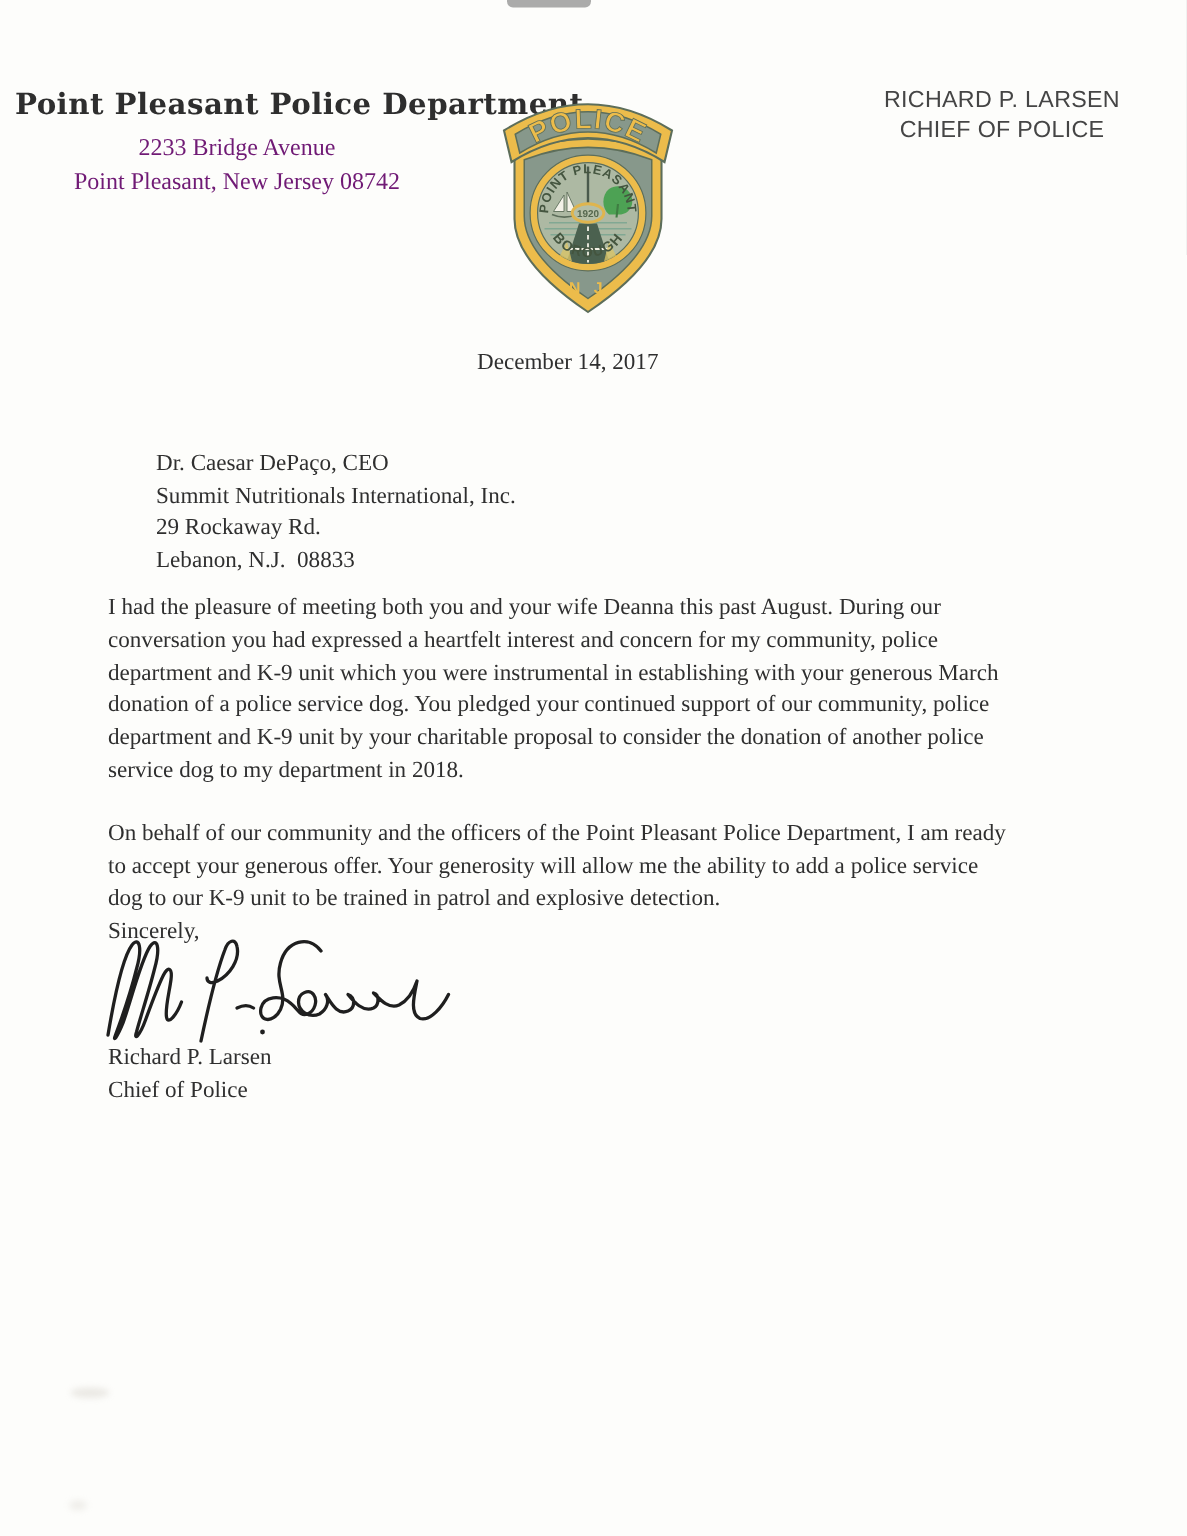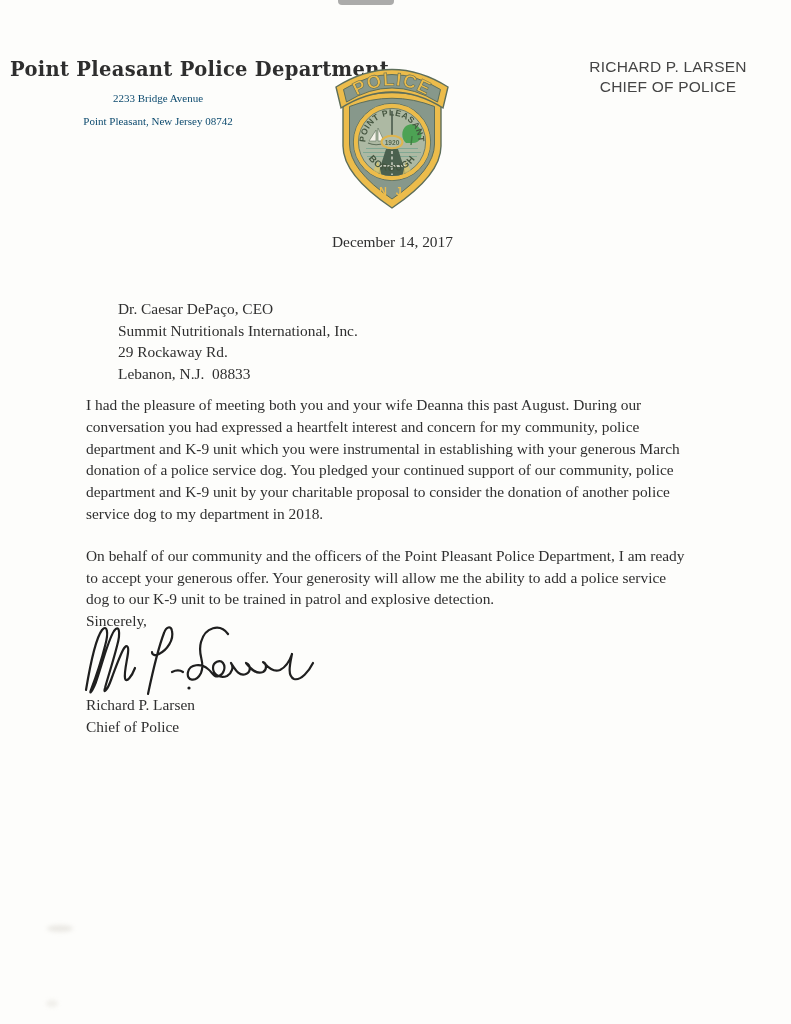--- a/index.html
+++ b/index.html
@@ -18,33 +18,33 @@
   .smudge.a{left:47px;top:925px;width:26px;height:7px;opacity:.35;}
   .smudge.b{left:46px;top:1000px;width:12px;height:7px;opacity:.25;}
 
   
   .dept{position:absolute;left:10px;top:58px;width:296px;text-align:center;}
   .dept-name{
     font-family:"DejaVu Serif", serif;
     font-weight:700;font-size:19.5px;color:#2e2e2e;
     letter-spacing:.3px;white-space:nowrap;
   }
-  .dept-addr{font-size:11px;color:#0c4a6e;line-height:23px;margin-top:6px;white-space:pre-line;}
+  .dept-addr{font-size:16px;color:#701a75;line-height:23px;margin-top:6px;white-space:pre-line;}
 
   .badge{position:absolute;left:326px;top:49px;}
 
   .officer{position:absolute;left:548px;top:57px;width:240px;text-align:center;}
   .officer-name,.officer-title{
     font-family:"Liberation Sans", sans-serif;
     font-size:15.5px;color:#454545;line-height:20px;letter-spacing:.2px;
   }
   .officer-contact{font-size:14px;color:#4a4a4a;line-height:22px;margin-top:4px;}
 
   
-  .letter{position:absolute;left:86px;top:231px;width:660px;font-size:15.4px;line-height:21.8px;color:#2f2f2f;}
+  .letter{position:absolute;left:72px;top:231px;width:660px;font-size:15.4px;line-height:21.8px;color:#2f2f2f;}
   .date{margin-left:246px;}
   .recipient{margin-top:45px;white-space:pre-wrap;margin-left:32px;}
   .salutation{margin-top:13px;}
   .para{margin-top:10px;white-space:pre-wrap;}
   .para + .para{margin-top:20px;}
   .para.first{margin-top:9px;}
   .closing{}
   .signature{display:block;margin:-14px 0 0 -4px;}
   .sig-name{margin-top:-8px;}
   .sig-title{}

